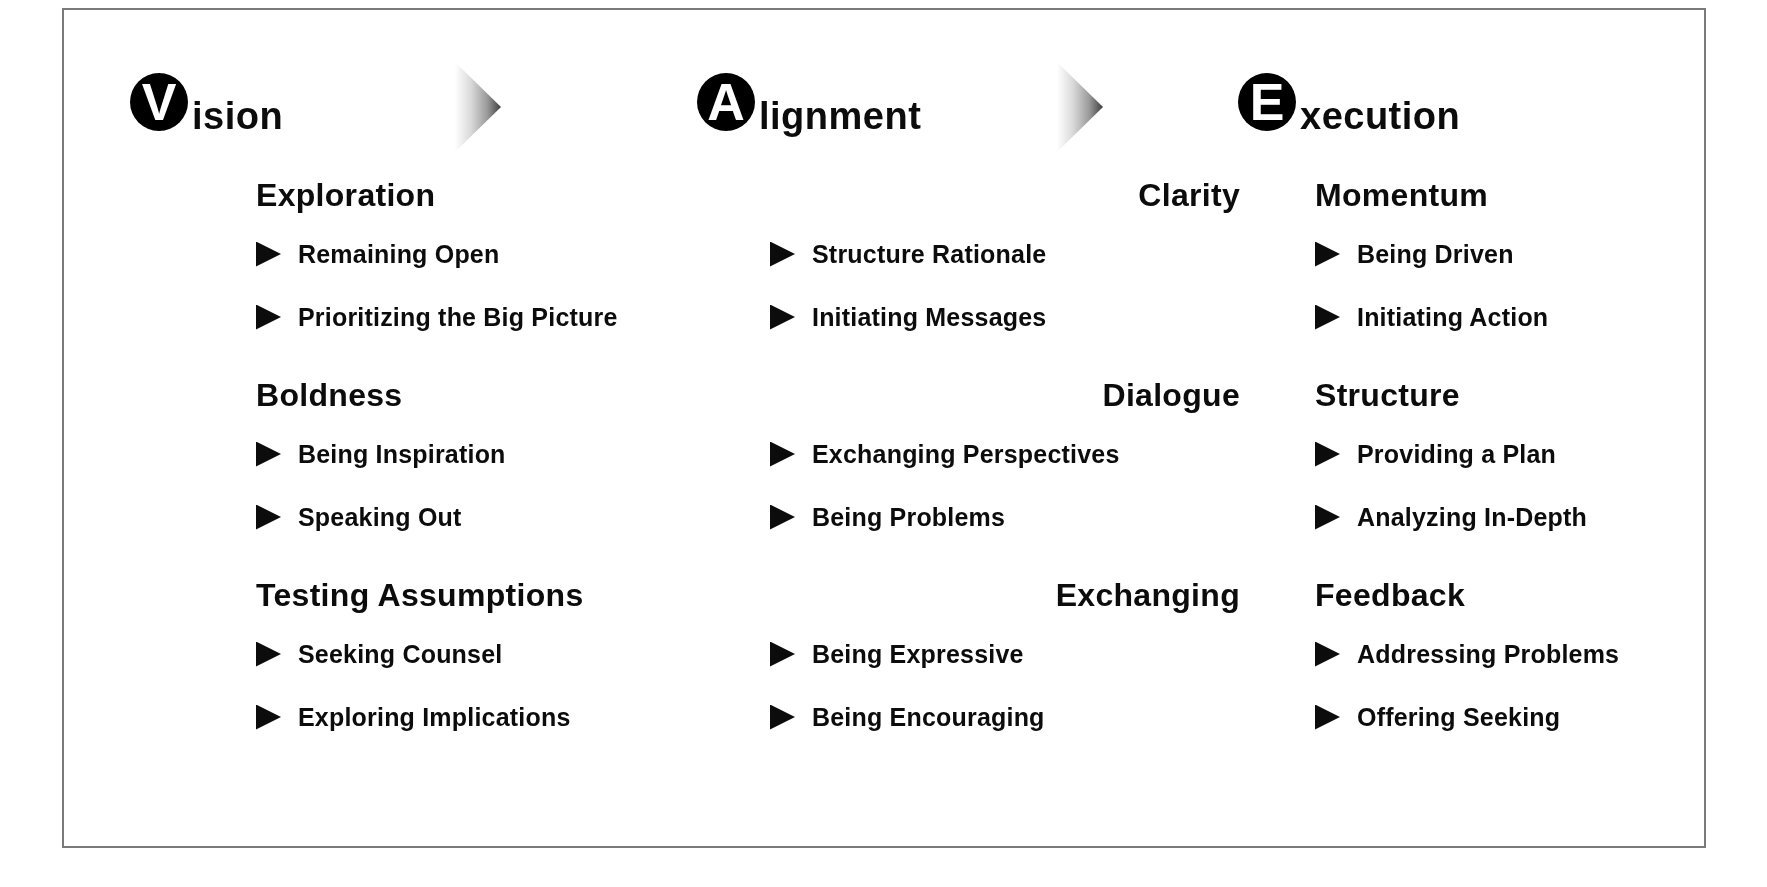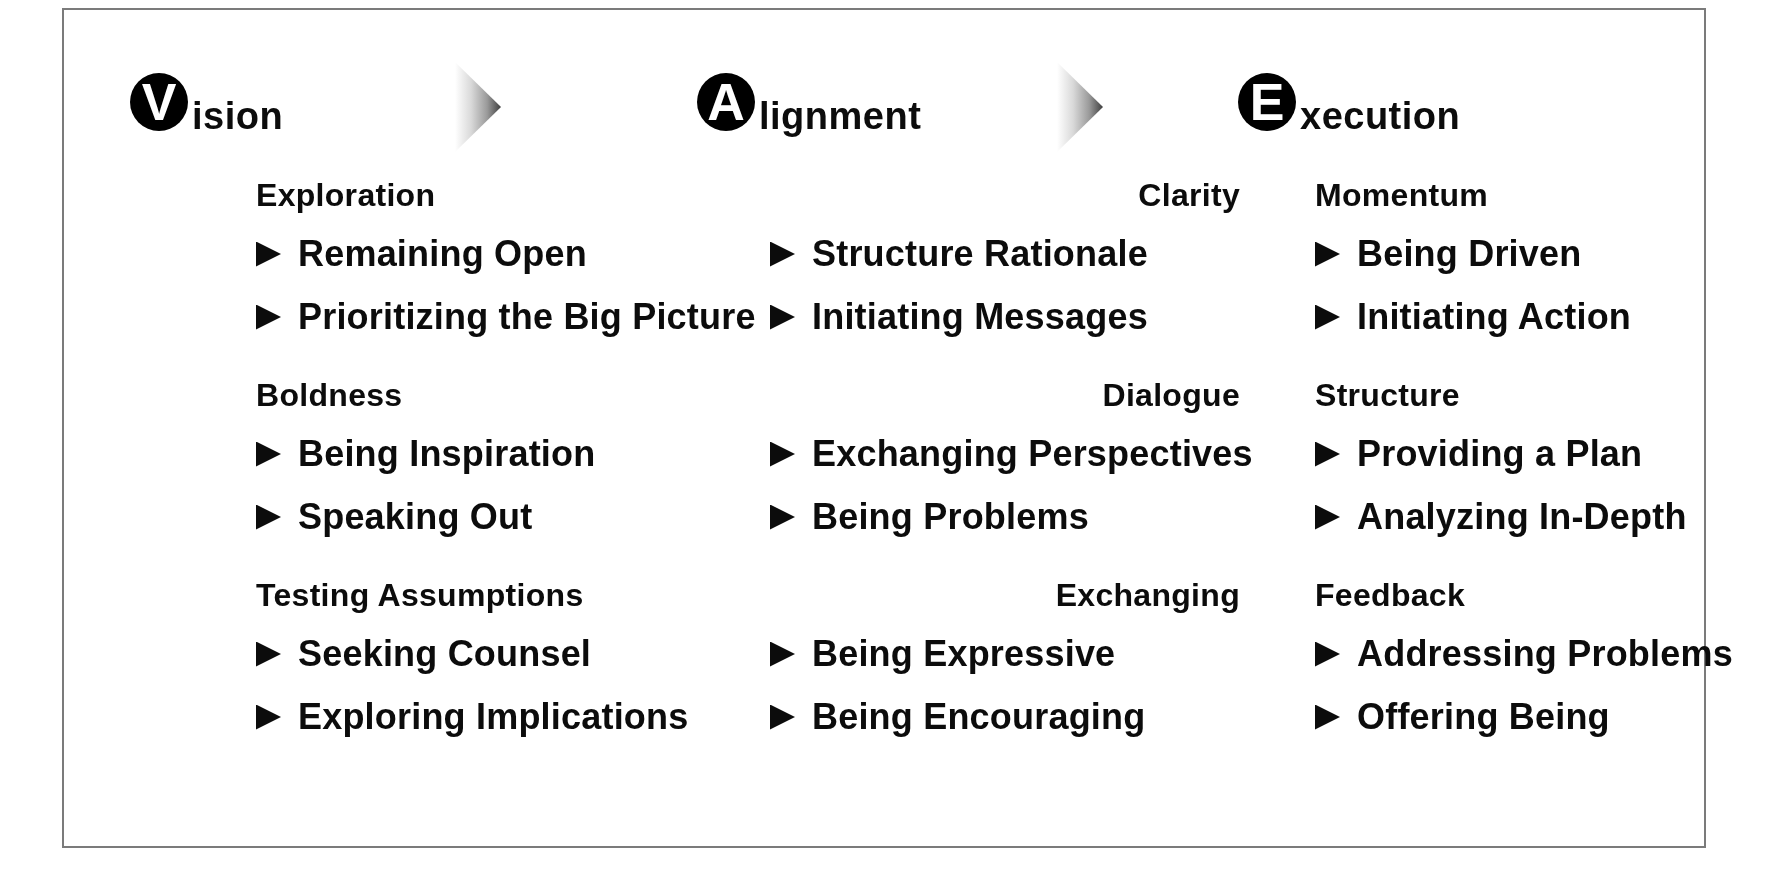--- a/index.html
+++ b/index.html
@@ -92,21 +92,21 @@
   }
   .bullet {
     width: 25px;
     height: 25px;
     background: #0c0c0c;
     clip-path: polygon(0 0, 100% 50%, 0 100%);
     flex: 0 0 auto;
     margin-right: 17px;
   }
   .item-label {
-    font-size: 36px;
+    font-size: 25px;
     font-weight: bold;
     line-height: 30px;
     letter-spacing: 0.2px;
     white-space: nowrap;
   }
 </style>
 </head>
 <body>
 
 <div class="frame">
@@ -232,18 +232,18 @@
       </div>
     </div>
     <div class="section">
       <h3 class="section-title">Feedback</h3>
       <div class="item">
         <span class="bullet"></span>
         <span class="item-label">Addressing Problems</span>
       </div>
       <div class="item">
         <span class="bullet"></span>
-        <span class="item-label">Offering Being</span>
+        <span class="item-label">Offering Seeking</span>
       </div>
     </div>
   </div>
 
 </div>
 
 </body></html>

